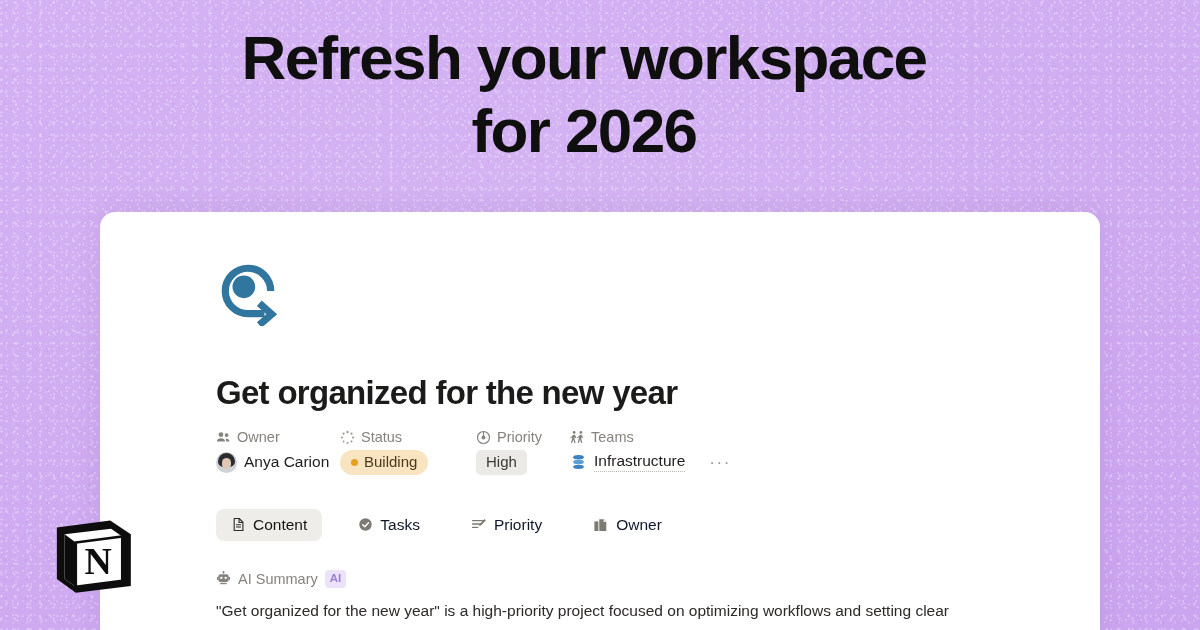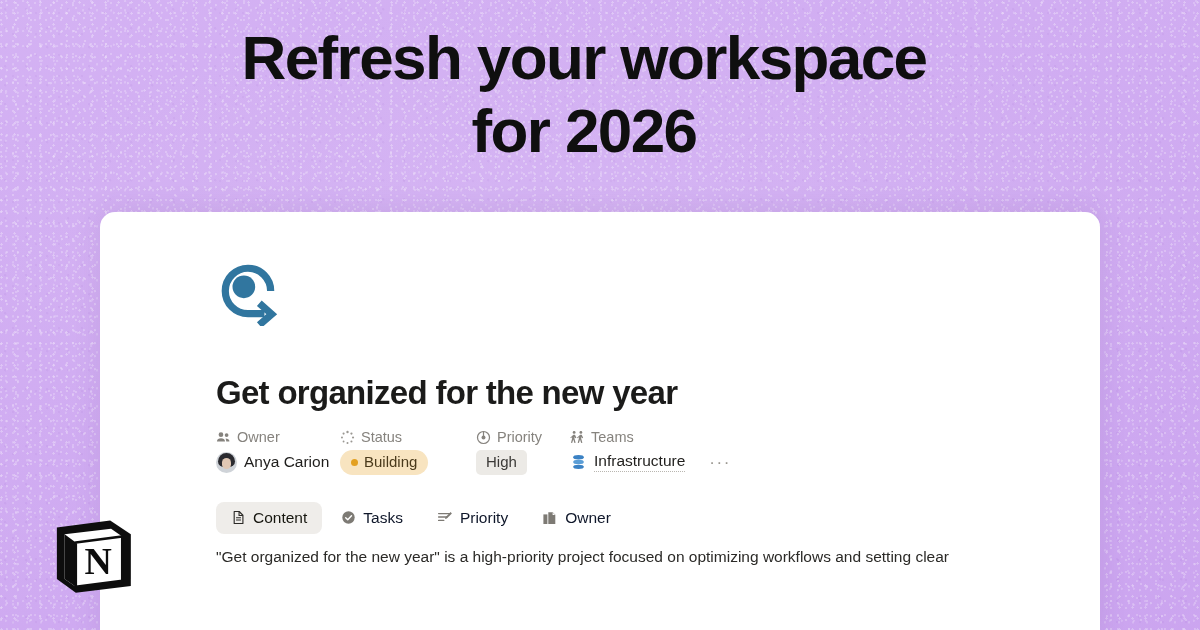--- a/index.html
+++ b/index.html
@@ -129,21 +129,21 @@
 
   .team-link { border-bottom:1px dotted #b9b6b0; padding-bottom:1px; }
 
   .more-dots {
     margin-left:17px; color:#9a9790; font-size:17px; letter-spacing:1.5px;
     line-height:1; cursor:pointer; user-select:none;
   }
 
   
   #tabs {
-    margin-top:27px; display:flex; align-items:center; gap:4px;
+    margin-top:34px; display:flex; align-items:center; gap:21px;
   }
   .tab {
     display:flex; align-items:center; gap:7px;
     padding:7px 15px; border-radius:8px;
     font-size:15.5px; color:#0f172a; cursor:pointer; white-space:nowrap;
   }
   .tab.active { background:#efedea; color:#16160f; font-weight:500; }
 
   
   #ai-row {
@@ -297,20 +297,33 @@
         <div class="tab">
           <svg class="ico" width="16" height="16" viewBox="0 0 16 16">
             <rect x="1.4" y="4.4" width="4" height="9.6" fill="#7d7a74"></rect>
             <path d="M6.3 2.2h4.4l2.6 2.6V14H6.3z" fill="#7d7a74"></path>
             <path d="M10.6 2.4v2.5h2.5" fill="#fff"></path>
           </svg>
           <span>Owner</span>
         </div>
       </div>
 
+      <div id="ai-row">
+        <svg class="ico" width="15" height="15" viewBox="0 0 16 16">
+          <path d="M8 1v1.6" stroke="#86837e" stroke-width="1.2"></path>
+          <circle cx="8" cy="1.2" r="1.1" fill="#86837e"></circle>
+          <rect x="2.4" y="3.4" width="11.2" height="8.4" rx="2.4" fill="#86837e"></rect>
+          <circle cx="5.7" cy="7.3" r="1.25" fill="#fff"></circle>
+          <circle cx="10.3" cy="7.3" r="1.25" fill="#fff"></circle>
+          <path d="M1 6.4h1.2v3.2H1zM13.8 6.4H15v3.2h-1.2z" fill="#86837e"></path>
+          <path d="M4.6 12.6h6.8v1.5H4.6z" fill="#86837e"></path>
+        </svg>
+        <span>AI Summary</span>
+        <span id="ai-badge">AI</span>
+      </div>
 
       <div id="ai-body">"Get organized for the new year" is a high-priority project focused on optimizing workflows and setting clear</div>
 
     </div>
   </div>
 
   <svg id="notion-logo" viewBox="0 0 100 100">
     <path d="M8 18 L70 10 L94 26 L94 86 L30 94 L8 78 Z" fill="#0d0d0d"></path>
     <path d="M17 26 L71 19.5 L84 28.5 L84 80 L30 87 L17 78 Z" fill="#ffffff"></path>
     <path d="M17 26 L30 35.5 L30 87 L17 78 Z" fill="#0d0d0d"></path>

